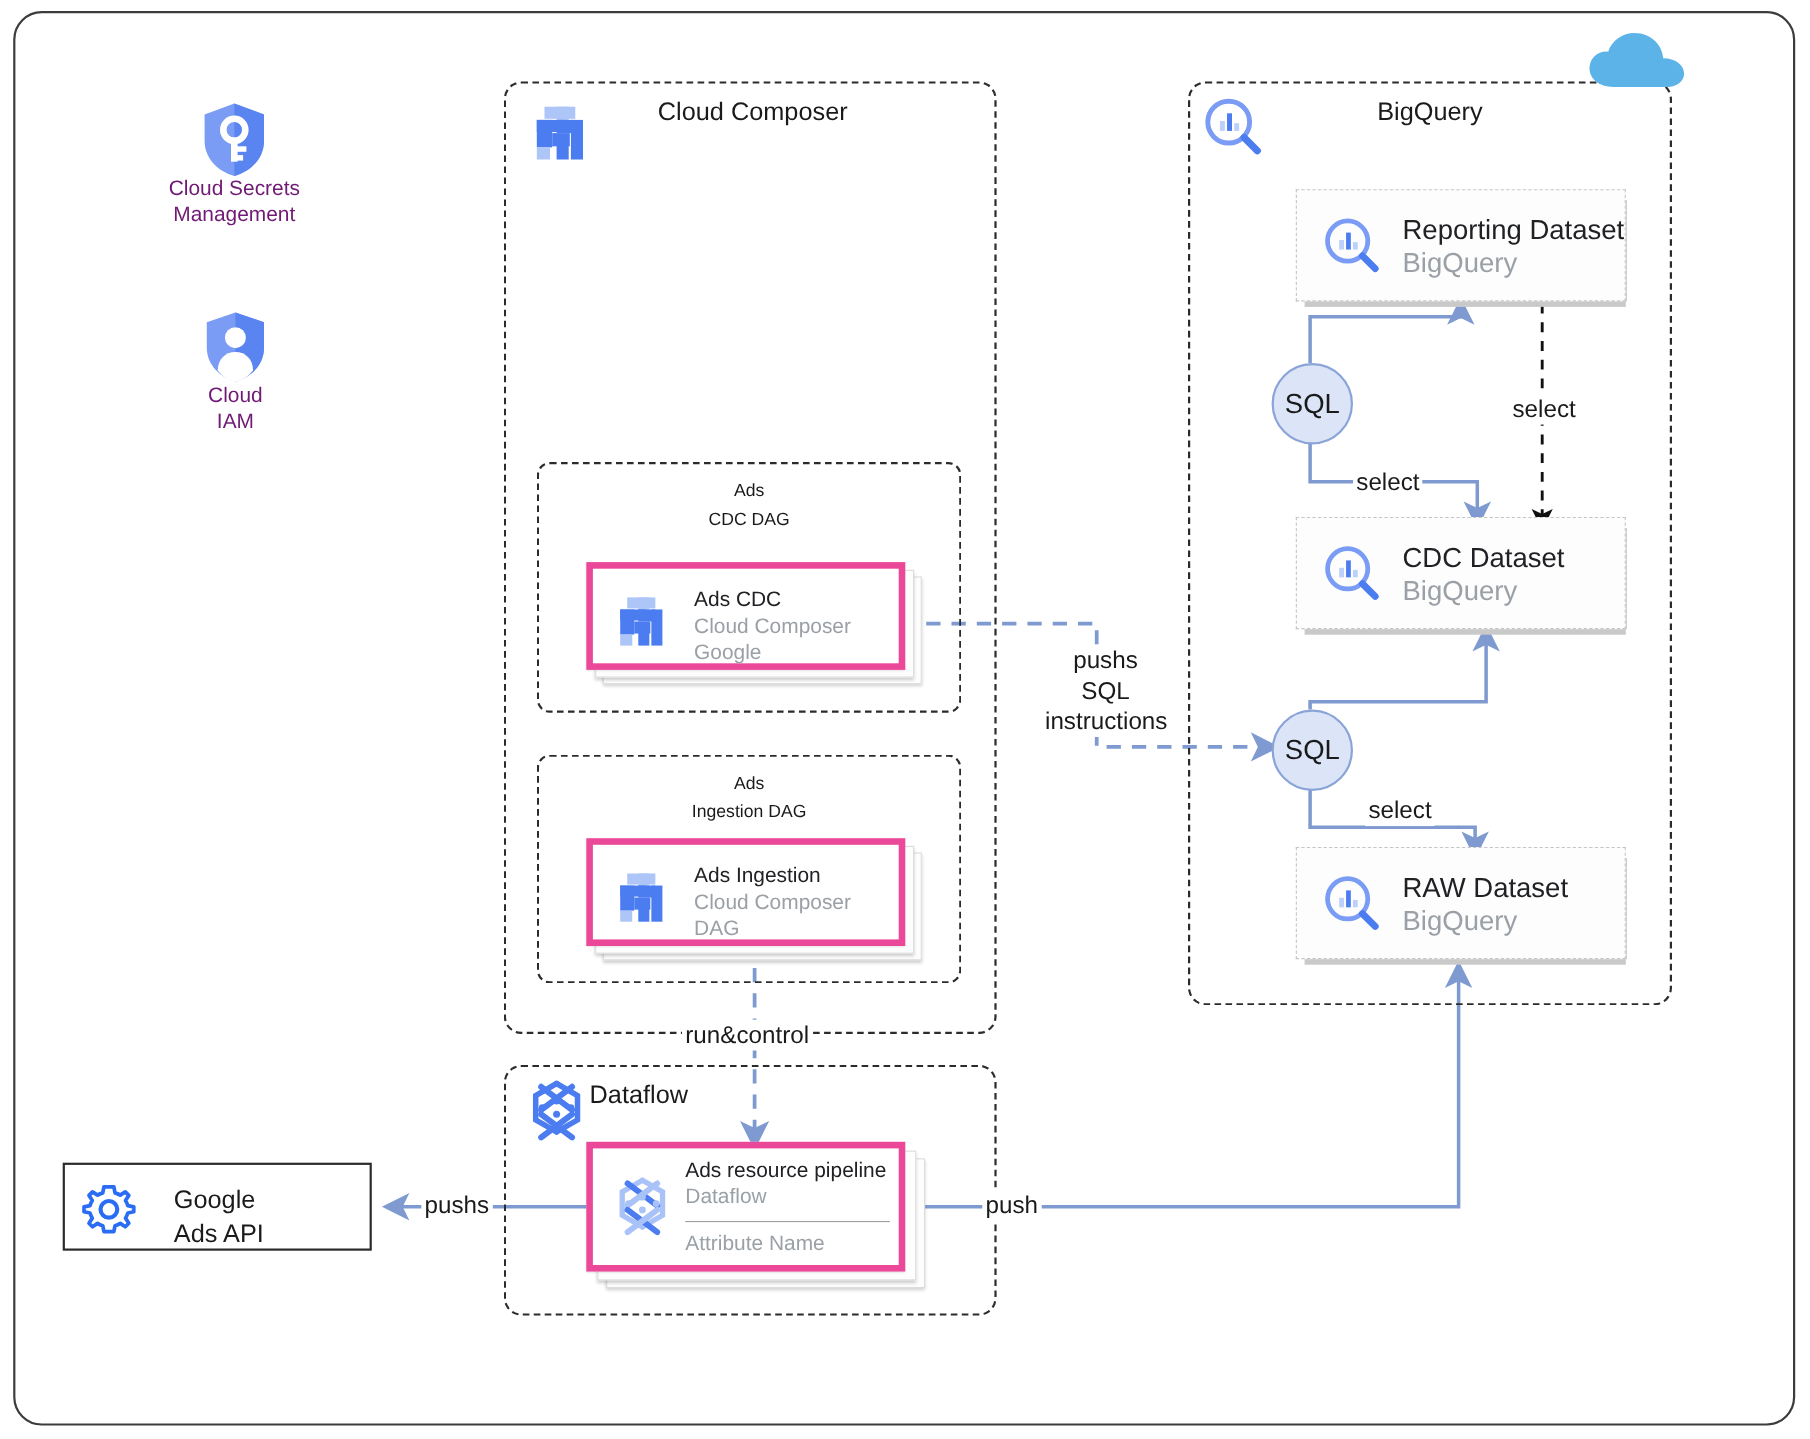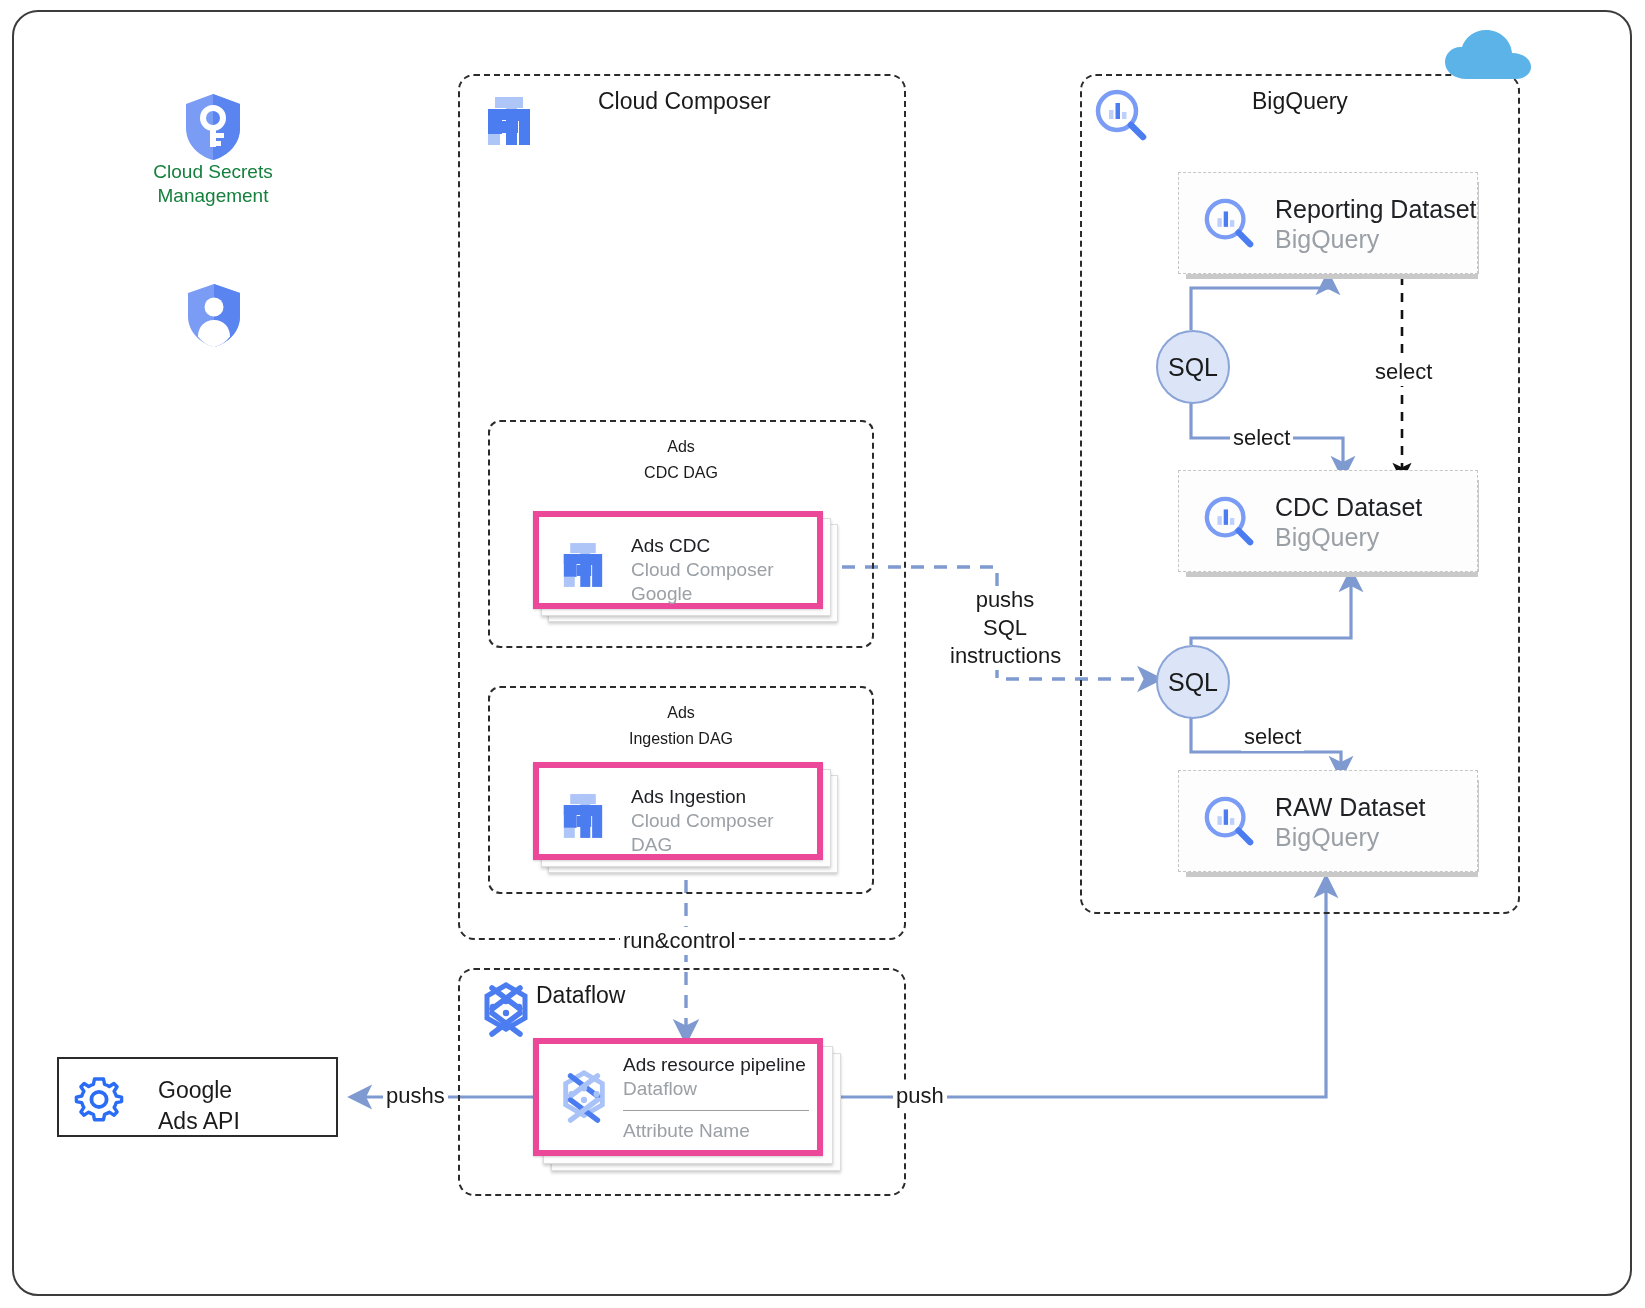--- a/index.html
+++ b/index.html
@@ -30,21 +30,21 @@
   .dsbox-shadow{position:absolute;background:#c9c9c9;}
   .dsbox-shadow-r{position:absolute;background:#c9c9c9;}
   .ds-title{position:absolute;font-size:25px;color:#202124;white-space:nowrap;}
   .ds-sub{position:absolute;font-size:25px;color:#9aa0a6;white-space:nowrap;}
 
   
   .plainbox{position:absolute;border:2px solid #2b2b2b;background:#fff;box-sizing:border-box;}
   .plain-txt{position:absolute;font-size:23px;color:#1a1a1a;line-height:31px;white-space:pre-line;}
 
   
-  .svc-label{position:absolute;font-size:19px;color:#15803d;text-align:center;line-height:24px;white-space:pre-line;width:200px;}
+  .svc-label{position:absolute;font-size:19px;color:#701a75;text-align:center;line-height:24px;white-space:pre-line;width:200px;}
 
   
   .sqlnode{position:absolute;border-radius:50%;background:#dbe5f7;border:2px solid #8ba4d8;
            display:flex;align-items:center;justify-content:center;font-size:25px;color:#1a1a1a;}
 
   
   .conn-label{position:absolute;font-size:22px;color:#1a1a1a;background:#fff;padding:0 3px;white-space:pre-line;text-align:center;line-height:28px;}
 
   svg.overlay{position:absolute;left:0;top:0;width:1645px;height:1308px;pointer-events:none;}
   .icon{position:absolute;}
@@ -98,20 +98,22 @@
 Management</div>
 
   <div class="icon" style="left:185px;top:282px;width:58px;height:68px;">
     <svg width="58" height="68" viewBox="0 0 58 68">
       <path d="M29 2 L55 11 L55 34 C55 50 43 61 29 65 C15 61 3 50 3 34 L3 11 Z" fill="#7a9cf5"></path>
       <path d="M29 2 L55 11 L55 34 C55 50 43 61 29 65 Z" fill="#5a84ef"></path>
       <circle cx="29" cy="25" r="9.5" fill="#ffffff"></circle>
       <path d="M29 38 C38.5 38 45 45 45 54.5 C41 60 35.5 63.5 29 65.2 C22.5 63.5 17 60 13 54.5 C13 45 19.5 38 29 38 Z" fill="#ffffff"></path>
     </svg>
   </div>
+  <div class="svc-label" style="left:114px;top:348px;">Cloud
+IAM</div>
 
   <div class="group" style="left:458px;top:74px;width:448px;height:866px;"></div>
   <div class="icon" style="left:486px;top:96px;width:46px;height:50px;">
     <svg width="46" height="50" viewBox="0 0 46 50">
       <rect x="9" y="1" width="28" height="11" fill="#aec5f8"></rect>
       <rect x="20" y="1" width="11" height="24" fill="#aec5f8"></rect>
       <rect x="2" y="13" width="14" height="25" fill="#4c7df0"></rect>
       <rect x="2" y="13" width="25" height="11" fill="#4c7df0"></rect>
       <rect x="20" y="13" width="17" height="12" fill="#4c7df0"></rect>
       <rect x="16" y="25" width="16" height="12" fill="#4c7df0"></rect>

